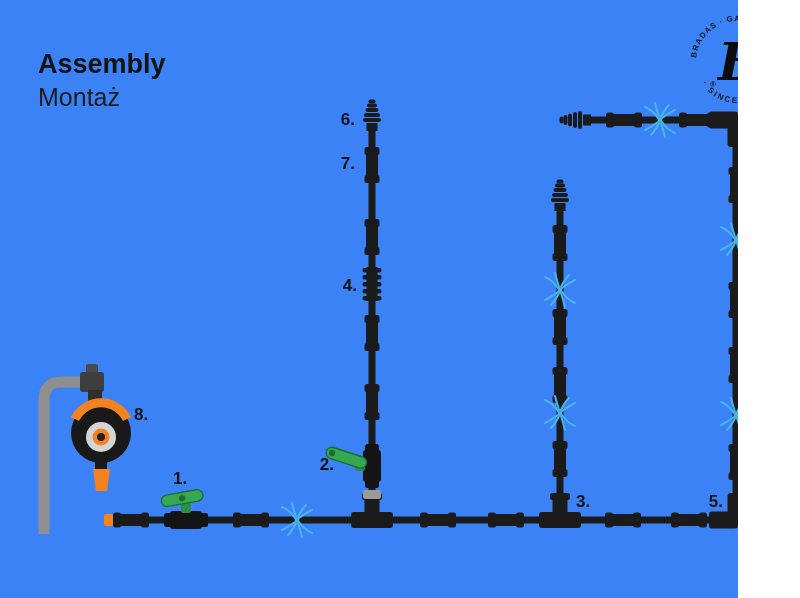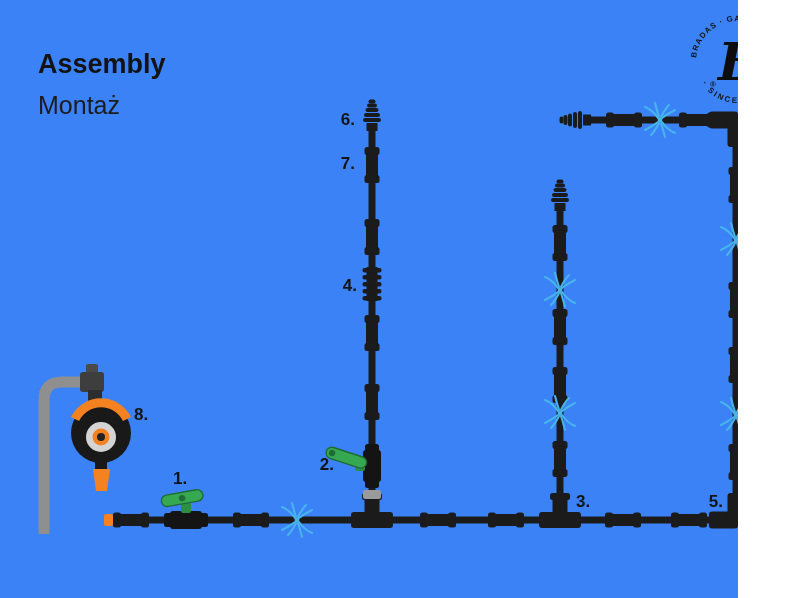--- a/index.html
+++ b/index.html
@@ -4,21 +4,21 @@
 <style>
   html,body{margin:0;padding:0;background:#ffffff;}
   .stage{
     position:relative;width:738px;height:598px;background:#3b82f6;overflow:hidden;
     font-family:"Liberation Sans",sans-serif;
   }
   .title{
     position:absolute;left:38px;top:50px;font-size:27px;font-weight:700;color:#131313;line-height:1.1;
   }
   .subtitle{
-    position:absolute;left:38px;top:92px;font-size:25px;font-weight:400;color:#1c1c1c;line-height:1.1;
+    position:absolute;left:38px;top:84px;font-size:25px;font-weight:400;color:#1c1c1c;line-height:1.1;
   }
   svg.diagram{position:absolute;left:0;top:0;}
   .part-label{font-family:"Liberation Sans",sans-serif;font-size:17px;font-weight:700;fill:#141414;}
   .ring-text{font-family:"Liberation Sans",sans-serif;font-size:7.8px;font-weight:700;letter-spacing:1.1px;fill:#131313;}
   .ring-bottom{letter-spacing:2.2px;}
   .brand-b{font-family:"DejaVu Serif",serif;font-style:italic;font-weight:700;font-size:52px;fill:#0d0d0d;}
   .brand-reg{font-family:"Liberation Sans",sans-serif;font-size:8px;font-weight:700;fill:#131313;}
 </style>
 </head>
 <body>

